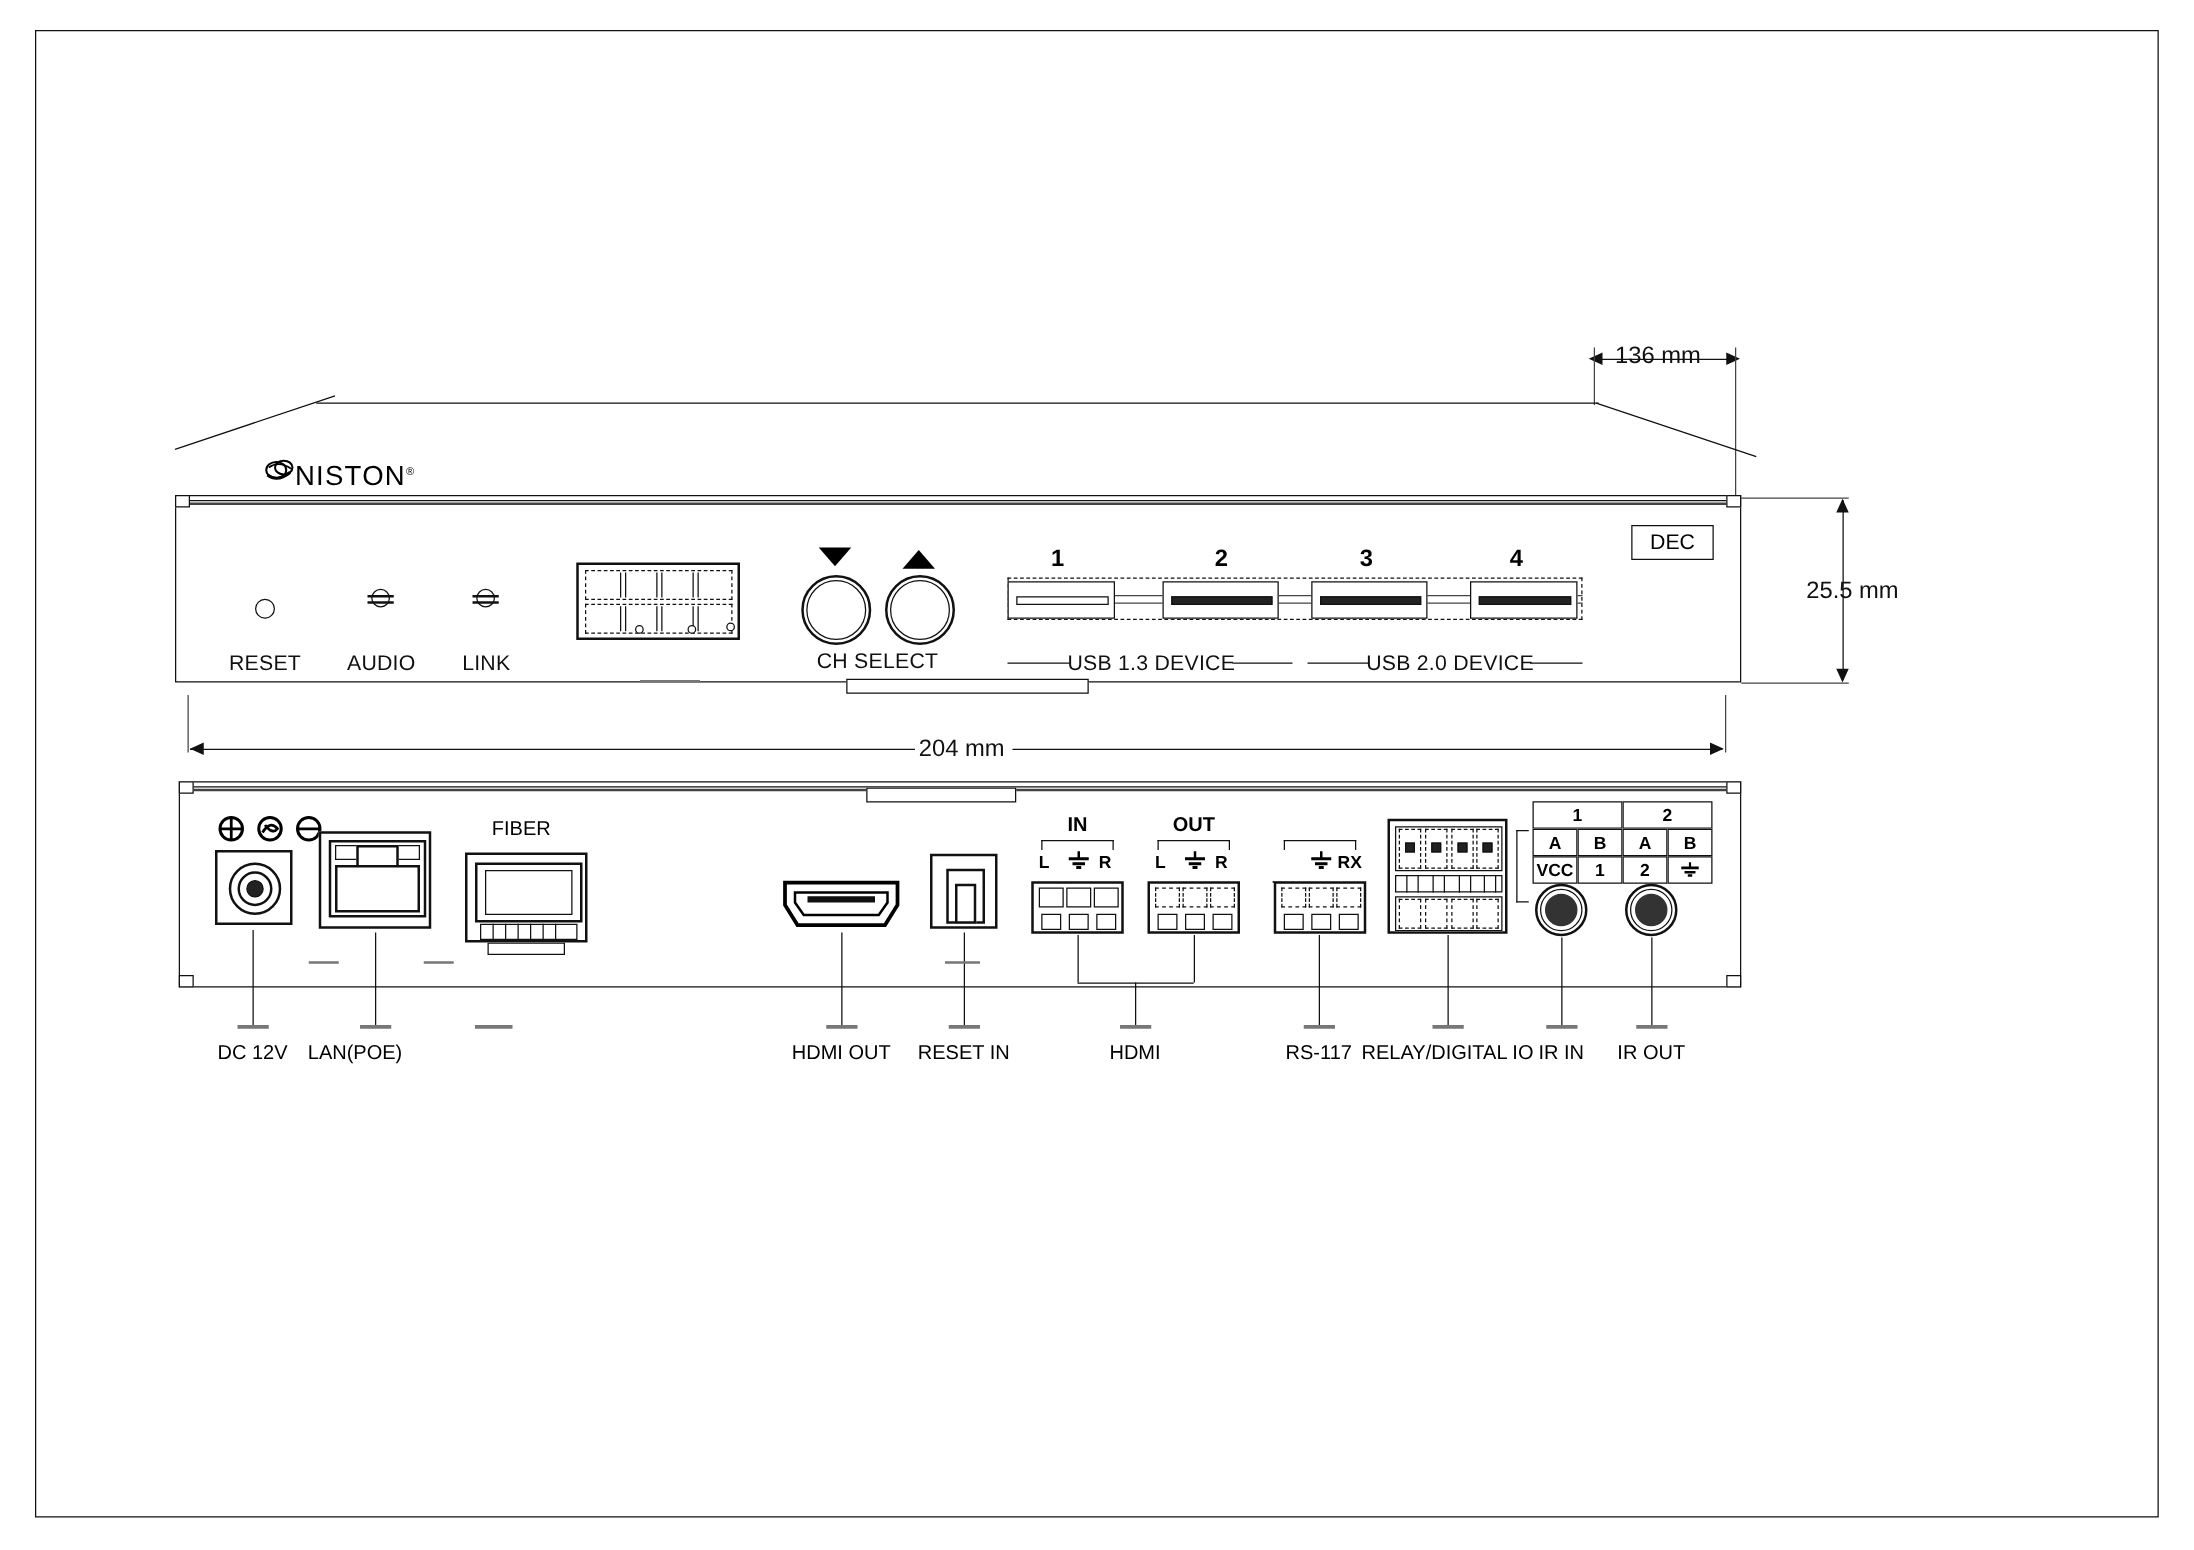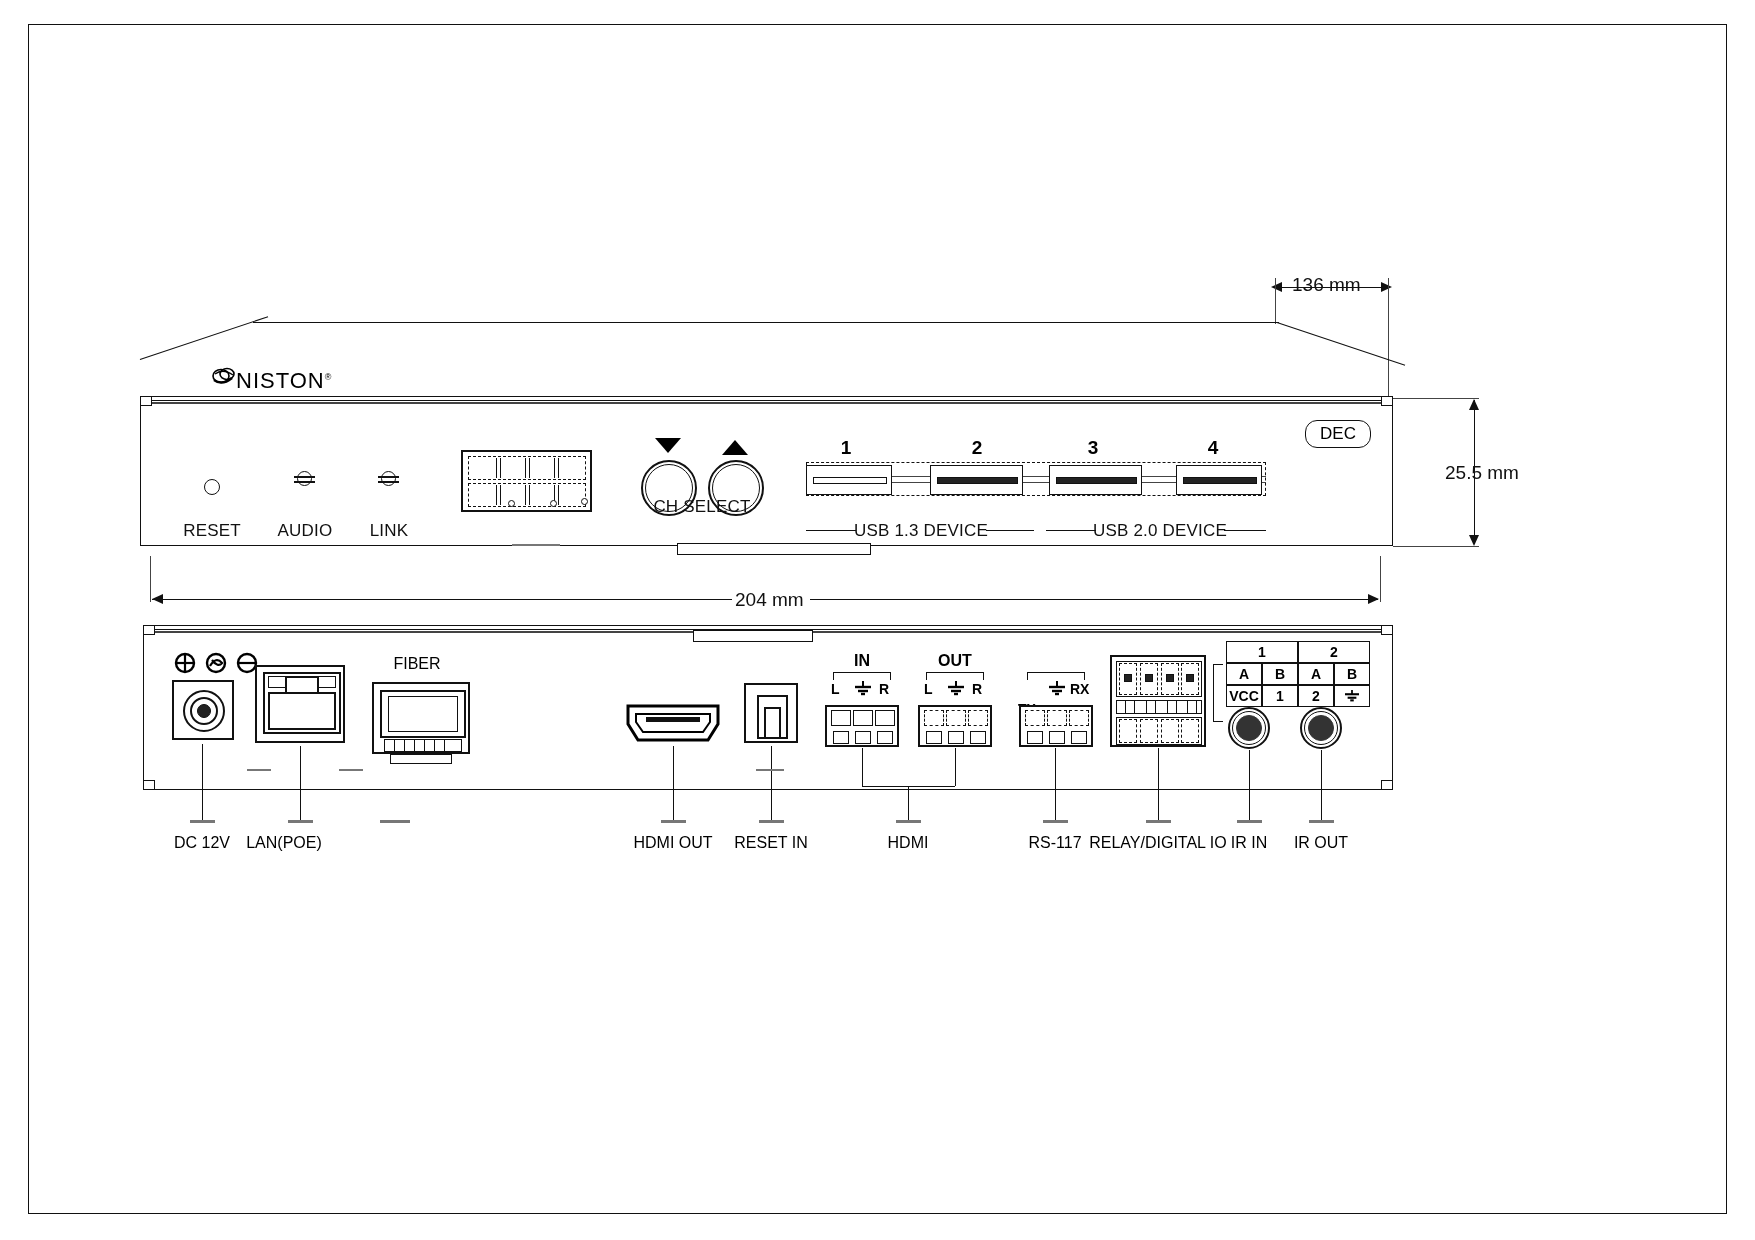--- a/index.html
+++ b/index.html
@@ -22,21 +22,21 @@
   .tri-u{border-left:13px solid transparent;border-right:13px solid transparent;border-bottom:15px solid #000;}
   .arrow{position:absolute;width:0;height:0;}
   .ar-l{border-top:5px solid transparent;border-bottom:5px solid transparent;border-right:11px solid #111;}
   .ar-r{border-top:5px solid transparent;border-bottom:5px solid transparent;border-left:11px solid #111;}
   .ar-u{border-left:5px solid transparent;border-right:5px solid transparent;border-bottom:11px solid #111;}
   .ar-d{border-left:5px solid transparent;border-right:5px solid transparent;border-top:11px solid #111;}
   .logo{position:absolute;font-size:22px;font-weight:normal;letter-spacing:1px;font-family:"Liberation Sans",sans-serif;}
   .logo sup{font-size:9px;vertical-align:super;}
   .swirl{position:absolute;}
   .num{position:absolute;font-size:19px;font-weight:bold;transform:translateX(-50%);}
-  .dec{position:absolute;border:1px solid #111;border-radius:12px;box-sizing:border-box;
+  .dec{position:absolute;border:1px solid #111;border-radius:0;box-sizing:border-box;
        display:flex;align-items:center;justify-content:center;font-size:17px;background:#fff;}
   .tiny{position:absolute;font-size:14px;font-weight:bold;white-space:nowrap;transform:translateX(-50%);}
   .tinyL{position:absolute;font-size:14px;font-weight:bold;white-space:nowrap;}
   .cap{position:absolute;font-size:16px;white-space:nowrap;transform:translateX(-50%);}
   .relcell{position:absolute;border:1px solid #111;box-sizing:border-box;display:flex;
            align-items:center;justify-content:center;font-size:14px;font-weight:bold;background:#fff;}
   .usbport{position:absolute;border:1.5px solid #111;box-sizing:border-box;background:#fff;}
 </style>
 </head>
 <body>
@@ -110,21 +110,21 @@
   </div>
 
   <div class="tri tri-d" style="left:655px;top:438px;"></div>
   <div class="circ" style="left:641px;top:460px;width:56px;height:56px;border-width:2px;"></div>
   <div class="circ" style="left:645px;top:464px;width:48px;height:48px;"></div>
 
   <div class="tri tri-u" style="left:722px;top:440px;"></div>
   <div class="circ" style="left:708px;top:460px;width:56px;height:56px;border-width:2px;"></div>
   <div class="circ" style="left:712px;top:464px;width:48px;height:48px;"></div>
 
-  <div class="lbl lbl-c" style="left:702px;top:497px;">CH SELECT</div>
+  <div class="lbl lbl-c" style="left:702px;top:519px;">CH SELECT</div>
 
   <div class="num" style="left:846px;top:437px;">1</div>
   <div class="num" style="left:977px;top:437px;">2</div>
   <div class="num" style="left:1093px;top:437px;">3</div>
   <div class="num" style="left:1213px;top:437px;">4</div>
 
   <div class="dash" style="left:806px;top:462px;width:460px;height:34px;"></div>
   <div class="ln hln thin" style="left:806px;top:476px;width:460px;"></div>
   <div class="ln hln thin" style="left:806px;top:482px;width:460px;"></div>
 

